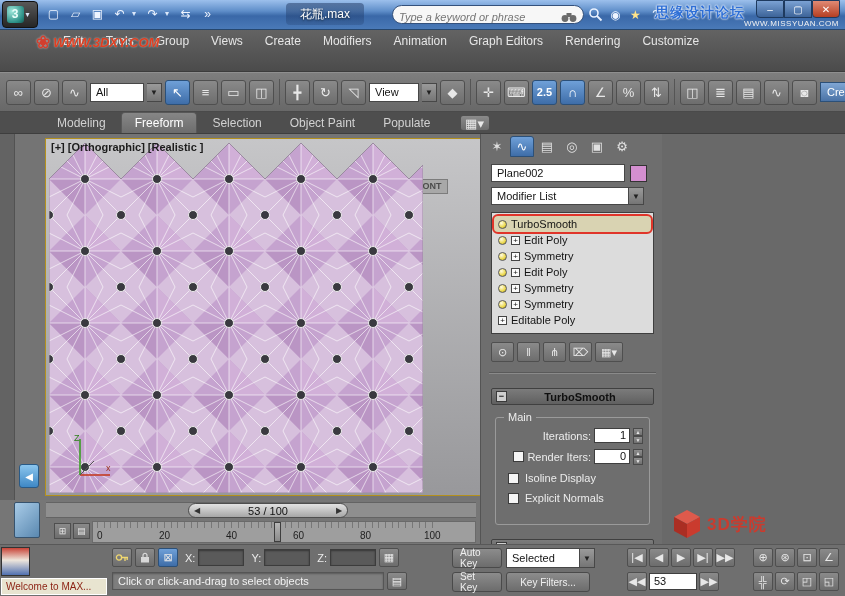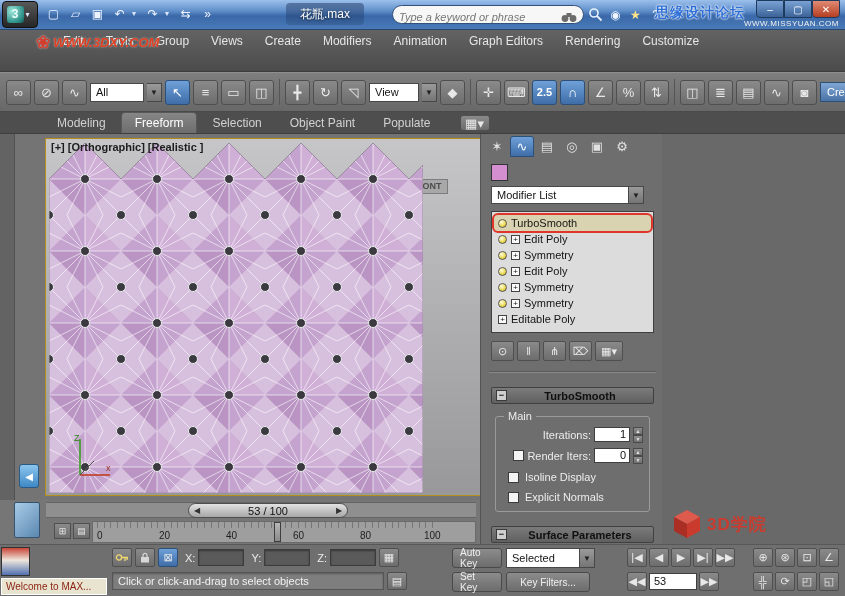--- a/index.html
+++ b/index.html
@@ -115,21 +115,21 @@
     border:1px solid #4f4f4f; border-radius:2px; color:#e8e8e8; font-size:11px;
     display:flex; align-items:center; justify-content:center; }
   .cpdivider { margin:10px 6px 0 8px; border-top:1px solid #5a5a5a; border-bottom:1px solid #8a8a8a; }
   .rollout { height:17px; margin:14px 8px 0 10px; background:linear-gradient(#7b7b7b,#606060);
     border:1px solid #404040; border-radius:2px; display:flex; align-items:center;
     color:#101010; font-weight:bold; font-size:11px; padding:0 4px; gap:4px; }
   .rollout .rbox { width:11px; height:11px; border:1px solid #3a3a3a; background:#cfcfcf;
     color:#111; font-size:9px; line-height:9px; text-align:center; font-weight:bold; flex:none; }
   .rollout .rtitle { flex:1; text-align:center; }
   .group { position:relative; margin:12px 12px 0 14px; border:1px solid #9a9a9a;
-    border-radius:3px; padding:10px 6px 8px; }
+    border-radius:3px; padding:10px 6px 20px; }
   .group .glabel { position:absolute; top:-7px; left:8px; background:#6e6e6e;
     padding:0 4px; color:#ececec; font-size:11px; }
   .prow { display:flex; align-items:center; justify-content:flex-end; gap:3px; margin-bottom:6px; }
   .prow .plab { color:#ececec; font-size:11px; }
   .nfld { width:36px; height:15px; background:#fff; border:1px solid #3f3f3f;
     color:#111; font-size:11px; text-align:right; padding:0 3px; line-height:13px; }
   .spin { display:flex; flex-direction:column; width:10px; height:15px; }
   .spin span { flex:1; background:linear-gradient(#8e8e8e,#6f6f6f); border:1px solid #4a4a4a;
     color:#e8e8e8; font-size:5px; line-height:6px; text-align:center; }
   .cbrow { display:flex; align-items:center; gap:6px; margin:8px 0 0 6px; }
@@ -361,20 +361,23 @@
 <div class="abs cpanel">
   <div class="cptabs">
     <span class="cpt">✶</span>
     <span class="cpt act">∿</span>
     <span class="cpt">▤</span>
     <span class="cpt">◎</span>
     <span class="cpt">▣</span>
     <span class="cpt">⚙</span>
   </div>
   <div class="cp-namerow">
+    <span class="wfld" style="width:134px;height:18px">
+      <span>Plane002</span>
+      </span>
     <span style="width:17px;height:17px;background:#d48fd0;border:1px solid #333;flex:none"></span>
   </div>
   <div class="cp-modrow">
     <span class="wfld" style="width:138px;height:18px">
       <span>Modifier List</span>
       </span>
     <span class="dd-btn" style="height:18px">▼</span>
   </div>
 
   <div class="stack">

